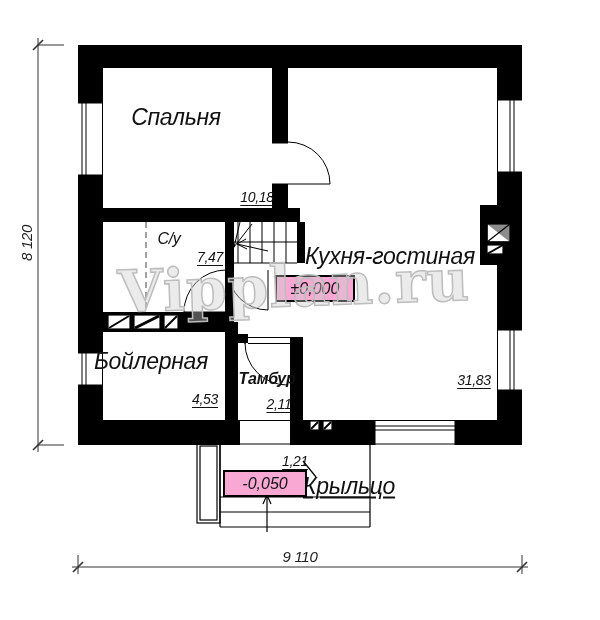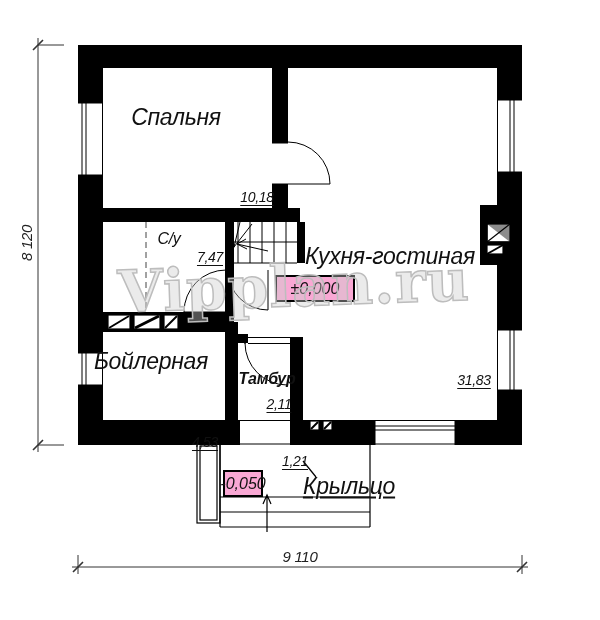--- a/index.html
+++ b/index.html
@@ -179,29 +179,29 @@
     <div class="lbl room-name" style="left:176px;top:117px;">Спальня</div>
     <div class="lbl area-num" style="left:257px;top:197px;">10,18</div>
 
     <div class="lbl room-name-sm" style="left:169px;top:239px;">С/у</div>
     <div class="lbl area-num" style="left:210px;top:257px;">7,47</div>
 
     <div class="lbl room-name" style="left:390px;top:256px;">Кухня-гостиная</div>
     <div class="lbl area-num" style="left:474px;top:380px;">31,83</div>
 
     <div class="lbl room-name" style="left:151px;top:361px;">Бойлерная</div>
-    <div class="lbl area-num" style="left:205px;top:399px;margin-top:43px;">4,53</div>
+    <div class="lbl area-num" style="left:205px;top:399px;">4,53</div>
 
     <div class="lbl room-name-sm" style="left:267px;top:379px;font-weight:bold;">Тамбур</div>
     <div class="lbl area-num" style="left:279px;top:404px;">2,11</div>
 
     <div class="lbl area-num" style="left:295px;top:461px;">1,21</div>
     <div class="lbl room-name underlined" style="left:349px;top:480px;margin-top:6px;">Крыльцо</div>
 
     <div class="level-box" style="left:275px;top:275px;width:80px;height:27px;">±0,000</div>
-    <div class="level-box" style="left:223px;top:470px;width:40px;height:27px;">-0,050</div>
+    <div class="level-box" style="left:223px;top:470px;width:84px;height:27px;">-0,050</div>
 
     <div class="lbl dim-num rot90" style="left:26px;top:243px;">8 120</div>
     <div class="lbl dim-num" style="left:300px;top:556px;">9 110</div>
   </div>
 
   <div id="watermark">Vipplan.ru</div>
 </div>
 
 </body></html>

